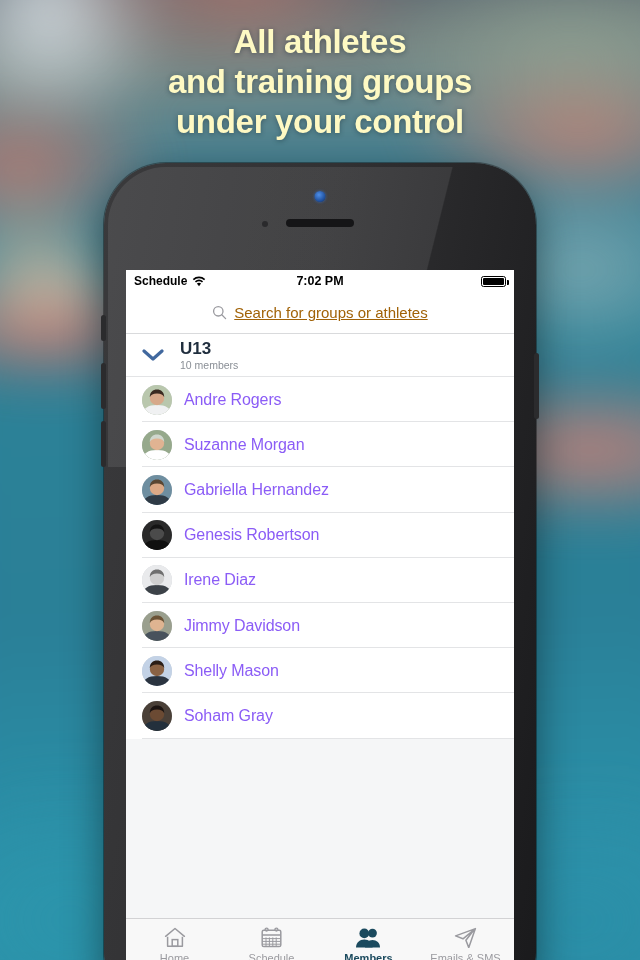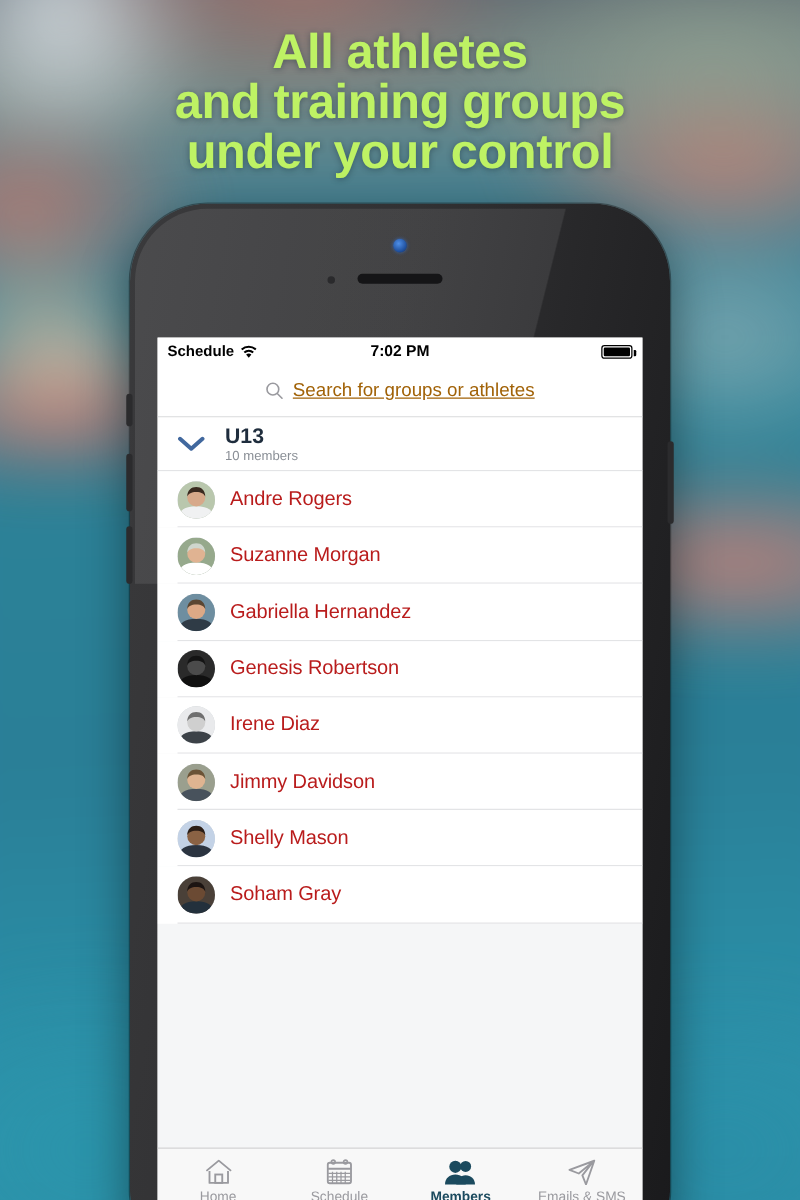--- a/index.html
+++ b/index.html
@@ -43,22 +43,22 @@
   .b10 { left:-80px; bottom:-60px; width:420px; height:320px;
         background:radial-gradient(ellipse at 50% 50%, rgba(42,150,172,.7), rgba(42,150,172,0) 70%); }
   .b11 { right:-80px; bottom:-40px; width:400px; height:280px;
         background:radial-gradient(ellipse at 50% 50%, rgba(40,140,166,.6), rgba(40,140,166,0) 70%); }
   .b12 { left:40px; top:300px; width:150px; height:90px;
         background:radial-gradient(ellipse at 50% 50%, rgba(235,200,170,.75), rgba(235,200,170,0) 70%); }
 
   
   #headline {
     position:absolute; top:22px; left:0; right:0;
-    text-align:center; color:#bef264;
-    font-size:39px; font-weight:bold; line-height:40px;
+    text-align:center; color:#fef9c3;
+    font-size:33px; font-weight:bold; line-height:40px;
     letter-spacing:-.3px;
     text-shadow:0 1px 5px rgba(20,40,50,.45);
     z-index:5;
   }
   #headline div { white-space:nowrap; }
 
   
   #phone {
     position:absolute; left:104px; top:163px;
     width:432px; height:840px;
@@ -144,21 +144,21 @@
   }
   .row:after {
     content:""; position:absolute; left:16px; right:0; bottom:0;
     height:1px; background:#e3e4e6;
   }
   .avatar {
     width:30px; height:30px; border-radius:50%; flex:0 0 30px;
     overflow:hidden; position:relative; background:#cfd3d6;
   }
   .avatar span { position:absolute; inset:0; display:block; }
-  .name { margin-left:12px; font-size:16px; color:#b91c1c; letter-spacing:-.1px; }
+  .name { margin-left:12px; font-size:16px; color:#8b5cf6; letter-spacing:-.1px; }
 
   
   #tabbar {
     flex:0 0 54px; background:#f8f8f8; border-top:1px solid #d2d2d4;
     display:flex;
   }
   .tab { flex:1; display:flex; flex-direction:column; align-items:center;
          justify-content:flex-start; padding-top:7px; gap:3px; }
   .tab .ico { height:23px; display:flex; align-items:center; }
   .tab .lbl { font-size:11px; color:#9a9a9f; }

